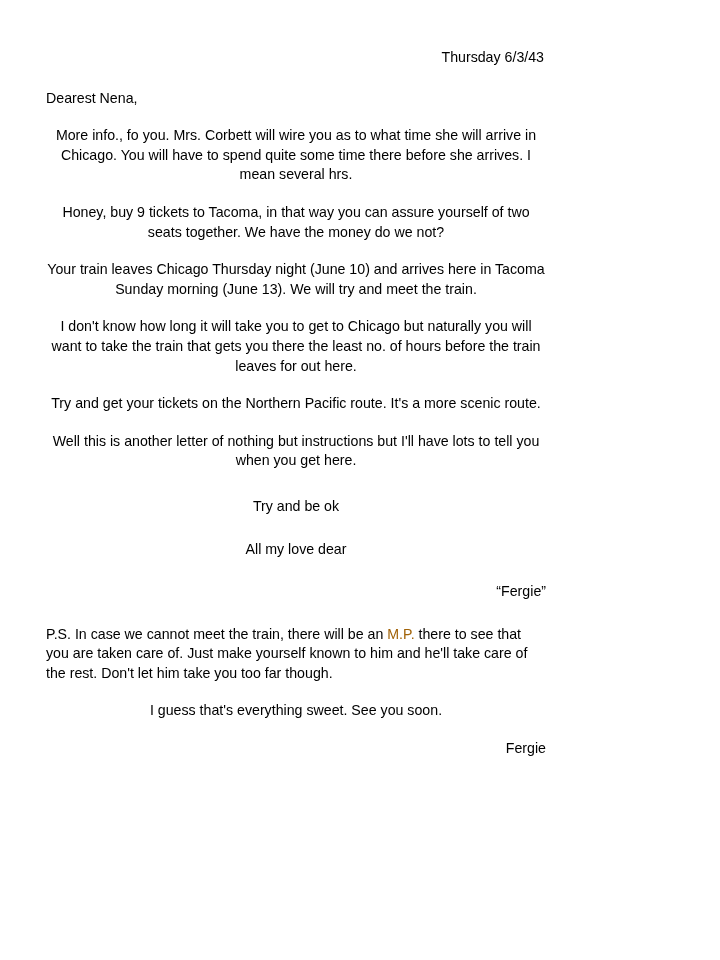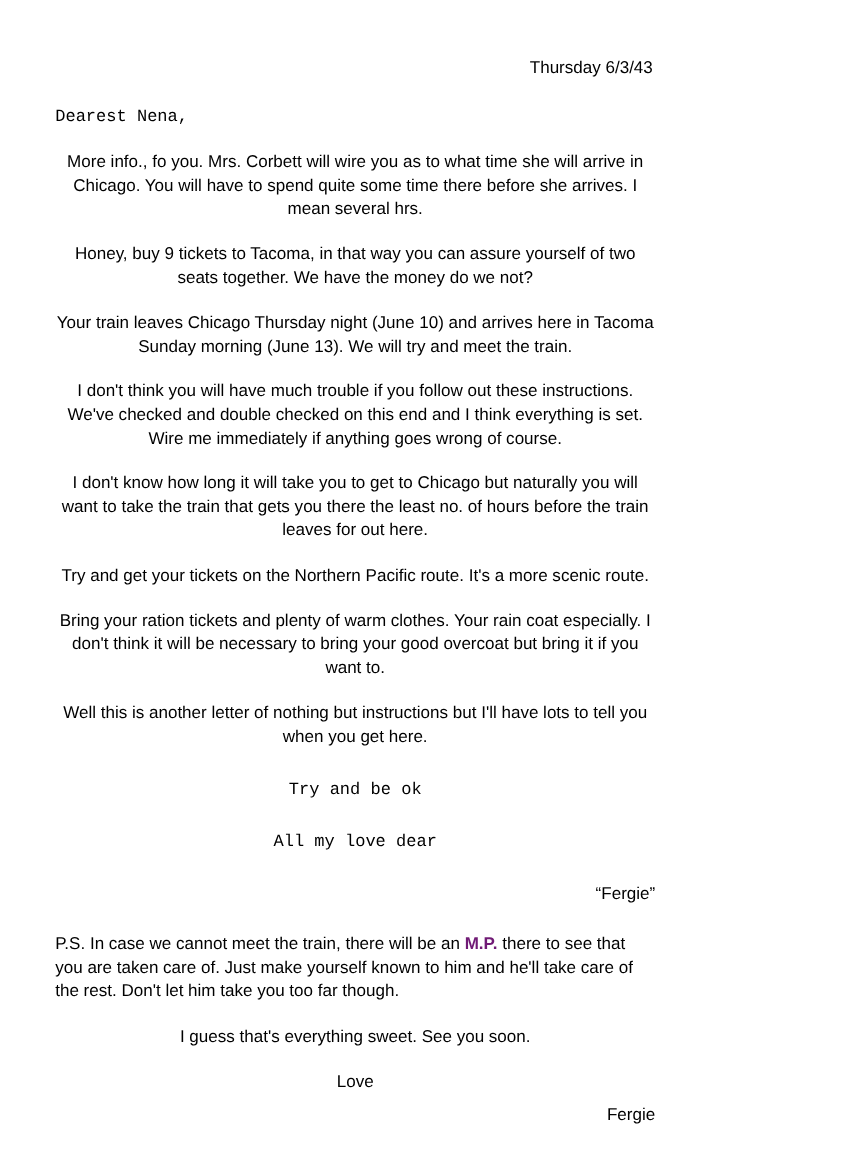--- a/index.html
+++ b/index.html
@@ -23,76 +23,70 @@
     box-sizing: border-box;
     padding: 48px 46px 0 46px;
   }
   .date-line {
     text-align: right;
     margin: 0 0 21px 0;
     padding-right: 2px;
   }
   .salutation {
     margin: 0 0 18px 0;
-    font-family: Liberation Mono, monospace;
   }
   p.body-para {
     margin: 0 0 18px 0;
     text-align: center;
   }
   .centered {
     text-align: center;
     margin: 0 0 23px 0;
-    font-family: Liberation Mono, monospace;
   }
   .centered.first {
     margin-top: 26px;
   }
   .closing-name {
     text-align: right;
     margin: 0 0 23px 0;
   }
   .sig {
     text-align: center;
     margin: 0 0 8px 0;
   }
   .sig-last {
     text-align: right;
     margin: 0;
   }
   .ps {
     margin: 0 0 18px 0;
   }
   .link-ish {
-    color: #701a75;
-    font-weight: bold;
+    color: #a16207;
   }
 </style>
 </head>
 <body>
 
 <div class="page">
 
   <div class="date-line">Thursday 6/3/43</div>
 
   <div class="salutation">Dearest Nena,</div>
 
   <p class="body-para">More info., fo you.  Mrs. Corbett will wire you as to what time she will arrive in Chicago.  You will have to spend quite some time there before she arrives.  I mean several hrs.</p>
   <p class="body-para">Honey, buy 9 tickets to Tacoma, in that way you can assure yourself of two seats together.  We have the money do we not?</p>
   <p class="body-para">Your train leaves Chicago Thursday night (June 10) and arrives here in Tacoma Sunday morning (June 13).  We will try and meet the train.</p>
-  <p class="body-para">I don't think you will have much trouble if you follow out these instructions.  We've checked and double checked on this end and I think everything is set.  Wire me immediately if anything goes wrong of course.</p>
   <p class="body-para">I don't know how long it will take you to get to Chicago but naturally you will want to take the train that gets you there the least no. of hours before the train leaves for out here.</p>
   <p class="body-para">Try and get your tickets on the Northern Pacific route.  It's a more scenic route.</p>
-  <p class="body-para">Bring your ration tickets and plenty of warm clothes.  Your rain coat especially.  I don't think it will be necessary to bring your good overcoat but bring it if you want to.</p>
   <p class="body-para">Well this is another letter of nothing but instructions but I'll have lots to tell you when you get here.</p>
 
   <div class="centered first">Try and be ok</div>
   <div class="centered">All my love dear</div>
   <div class="closing-name">“Fergie”</div>
 
   <p class="ps"><span>P.S. In case we cannot meet the train, there will be an </span><span class="link-ish">M.P.</span><span> there to see that you are taken care of.  Just make yourself known to him and he'll take care of the rest.  Don't let him take you too far though.</span></p>
 
   <p class="body-para">I guess that's everything sweet.  See you soon.</p>
 
-  <div class="sig">Love</div>
   <div class="sig-last">Fergie</div>
 
 </div>
 
 </body></html>

